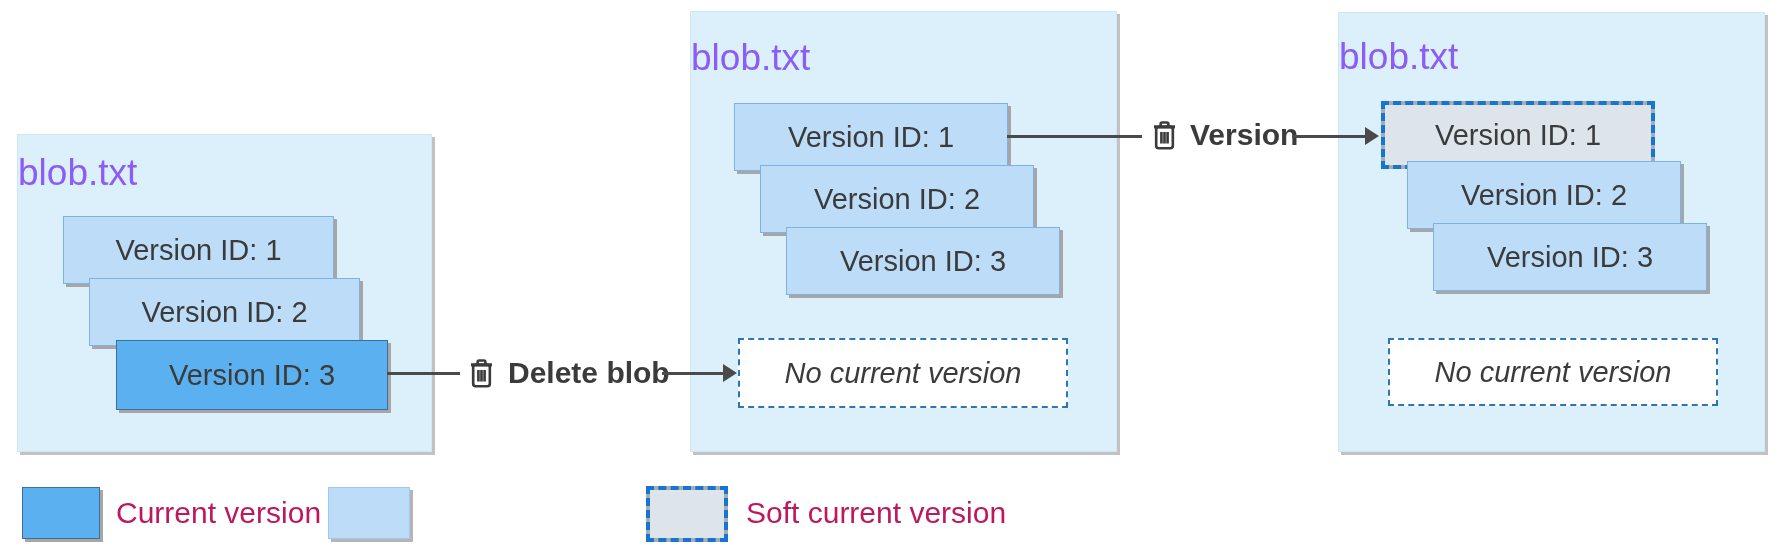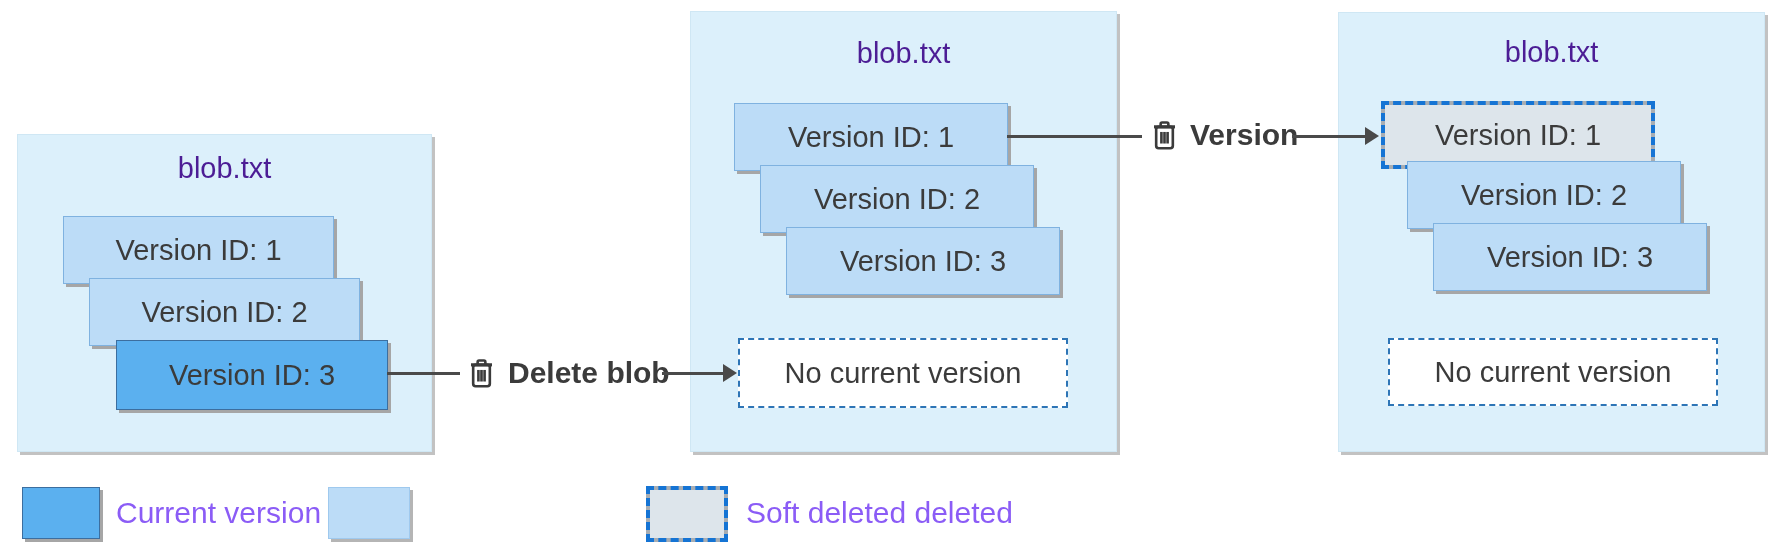--- a/index.html
+++ b/index.html
@@ -21,23 +21,22 @@
     border: 1px solid #cfe7f4;
     box-shadow: 3px 3px 0 #c2c2c2;
   }
   .panel-left   { left: 17px;   top: 134px; width: 415px; height: 318px; }
   .panel-middle { left: 690px;  top: 11px;  width: 427px; height: 441px; }
   .panel-right  { left: 1338px; top: 12px;  width: 427px; height: 440px; }
 
   .panel-title {
     position: absolute;
     left: 0; width: 100%;
-    text-align: center;
-    font-size: 29px;
-    color: #4c1d95;
+    font-size: 37px;
+    color: #8b5cf6;
   }
   .panel-left  .panel-title { top: 17px; }
   .panel-middle .panel-title { top: 25px; }
   .panel-right .panel-title { top: 23px; }
 
   
   .vbox {
     position: absolute;
     display: flex;
     align-items: center;
@@ -83,20 +82,21 @@
   .panel-right .v2 { left: 68px; top: 148px; width: 274px; height: 68px; }
   .panel-right .v3 { left: 94px; top: 210px; width: 274px; height: 68px; }
 
   
   .empty-slot {
     position: absolute;
     display: flex; align-items: center; justify-content: center;
     background: #ffffff;
     border: 2px dashed #2e75b6;
     font-size: 29px;
+    font-style: italic;
     color: #3b3b3b;
   }
   .panel-middle .empty-slot { left: 47px; top: 326px; width: 330px; height: 70px; }
   .panel-right  .empty-slot { left: 49px; top: 325px; width: 330px; height: 68px; }
 
   
   .arrow-line {
     position: absolute;
     height: 3px;
     background: #4a4a4a;
@@ -154,21 +154,21 @@
     border: 1px solid #9fc9ee;
     box-shadow: 3px 3px 0 #b5b5b5;
   }
   .sw-soft { left: 646px; width: 82px; height: 56px; top: 486px; }
   .legend-label {
     position: absolute;
     top: 487px;
     height: 52px;
     line-height: 52px;
     font-size: 30px;
-    color: #8b5cf6;
+    color: #be185d;
     white-space: nowrap;
   }
   .ll-current  { left: 116px; }
   .ll-previous { left: 424px; }
   .ll-soft     { left: 746px; }
 </style>
 </head>
 <body>
 
 <div class="canvas">
@@ -233,15 +233,15 @@
   <div class="arrow-head a2-head"></div>
 
   <div class="legend-swatch sw-current"></div>
   <div class="legend-label ll-current">Current version</div>
 
   <div class="legend-swatch sw-previous"></div>
 
   <div class="legend-swatch soft-wrap sw-soft">
     <div class="soft-inner"></div>
   </div>
-  <div class="legend-label ll-soft">Soft deleted deleted</div>
+  <div class="legend-label ll-soft">Soft current version</div>
 
 </div>
 
 </body></html>

